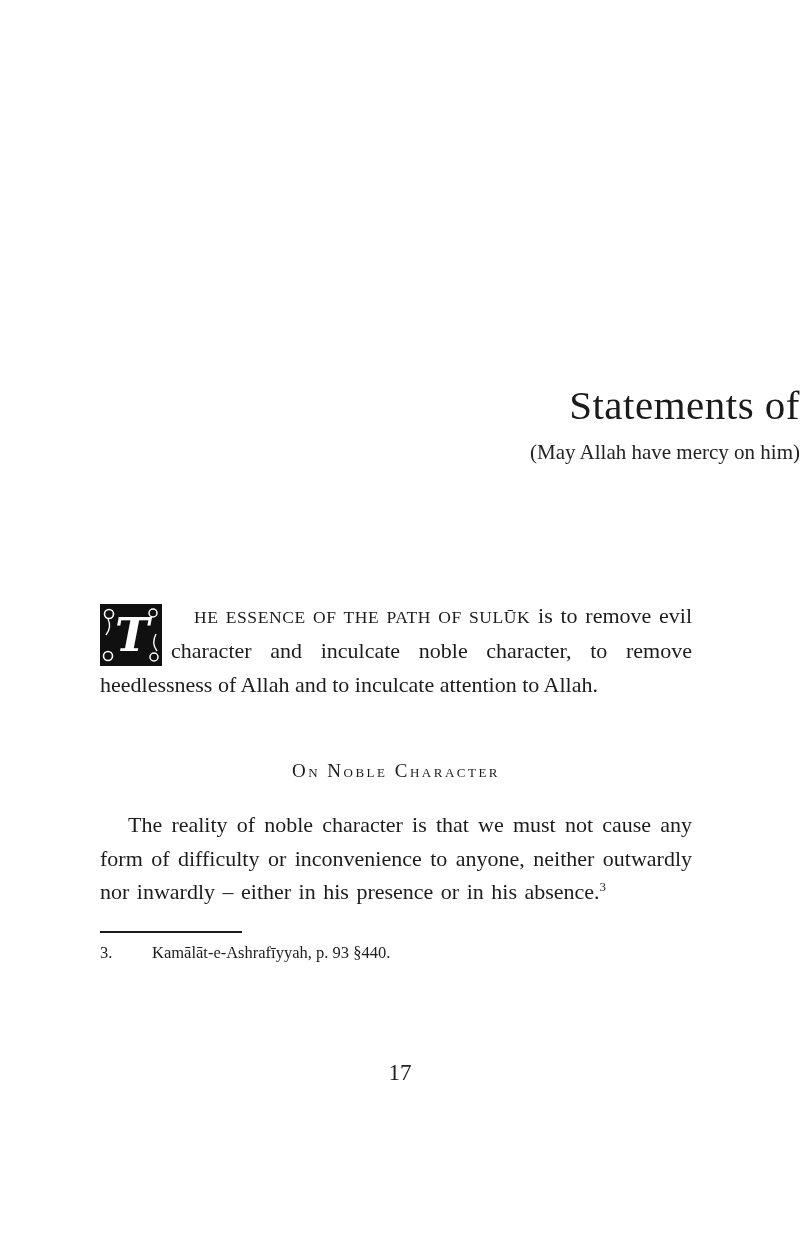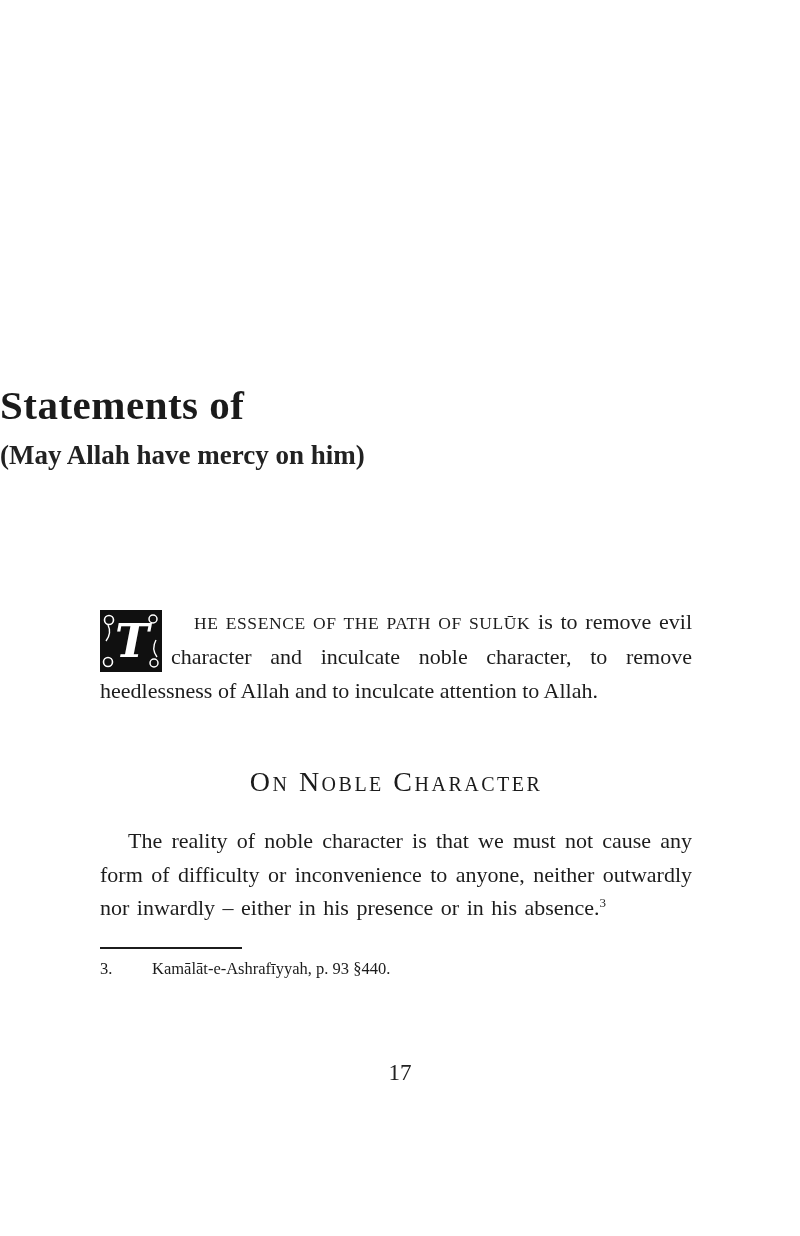--- a/index.html
+++ b/index.html
@@ -11,32 +11,31 @@
     position: relative;
     width: 800px;
     height: 1236px;
     background: #ffffff;
     font-family: "Liberation Serif", "DejaVu Serif", serif;
     color: #1c1c1c;
     overflow: hidden;
   }
   .title-block {
     padding-top: 382px;
-    text-align: left;
-    font-weight: bold;
+    text-align: right;
   }
   .title-line {
     font-size: 41px;
     line-height: 46px;
     letter-spacing: 0.5px;
     color: #1b1b1b;
   }
   .subtitle {
     margin-top: 12px;
-    font-size: 27px;
+    font-size: 21px;
     color: #222222;
   }
   .content {
     margin-left: 100px;
     width: 592px;
   }
   .opening-para {
     margin-top: 134px;
     font-size: 22px;
     line-height: 34px;
@@ -51,21 +50,21 @@
   }
   .opener-caps {
     font-size: 17.5px;
     letter-spacing: 0.6px;
     margin-left: 23px;
   }
   .section-heading {
     margin-top: 58px;
     text-align: center;
     font-variant: small-caps;
-    font-size: 28px;
+    font-size: 19px;
     letter-spacing: 2.5px;
     color: #1b1b1b;
   }
   .body-para {
     margin-top: 26px;
     font-size: 22px;
     line-height: 33.5px;
     text-align: justify;
     text-indent: 28px;
     word-spacing: 2px;

